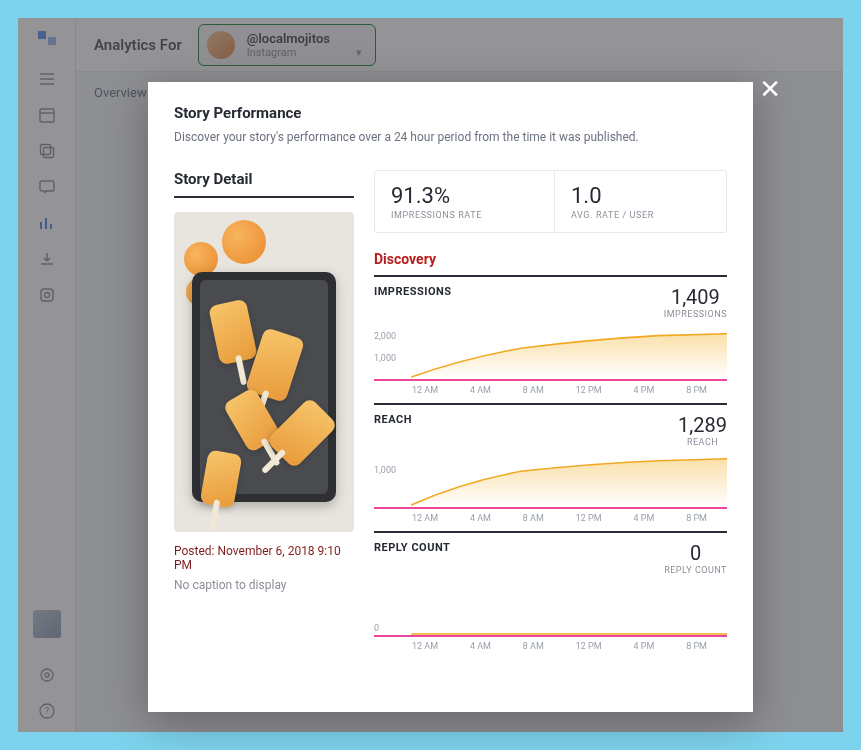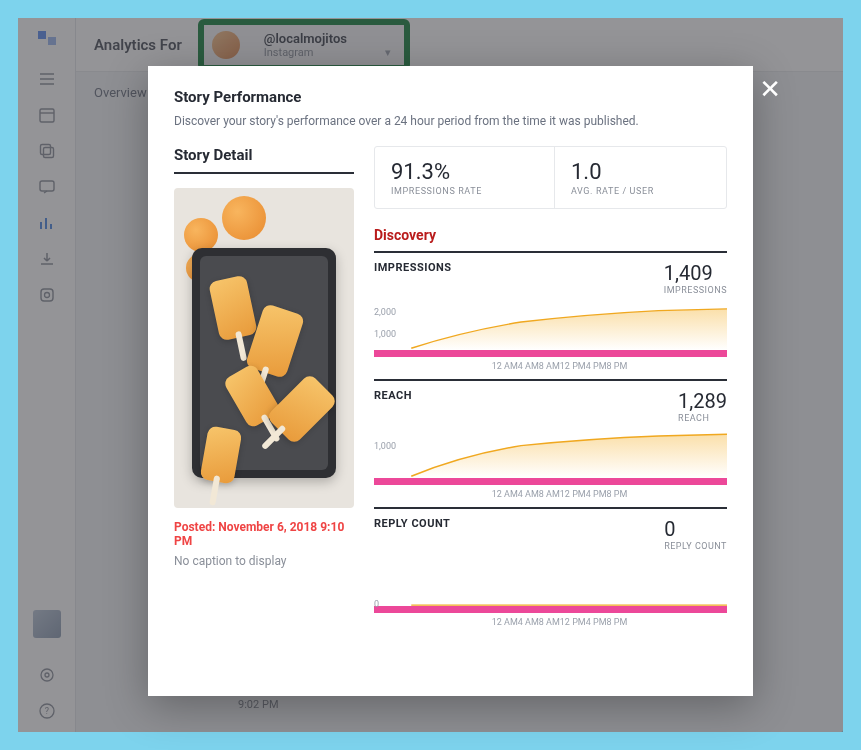--- a/index.html
+++ b/index.html
@@ -7,76 +7,76 @@
     .app{background:#f2f3f5;width:100%;height:100%;position:relative;border-radius:2px}
     .overlay{position:absolute;inset:0;background:rgba(60,60,65,0.55);z-index:5}
     .sidebar{position:absolute;left:0;top:0;width:58px;height:100%;background:#fff;border-right:1px solid #e3e5e8;display:flex;flex-direction:column;align-items:center;padding-top:10px;gap:18px;z-index:1}
     .sidebar .logo{width:24px;height:24px}
     .sidebar .nav-icon{width:18px;height:18px;color:#8a8f99;cursor:pointer;display:flex;align-items:center;justify-content:center}
     .sidebar .nav-icon.active{color:#3a7be0}
     .sidebar .spacer{flex:1}
     .sidebar .avatar{width:28px;height:28px;background:linear-gradient(135deg,#b8c5d6,#8a9ab0);border-radius:3px;margin-bottom:10px}
     .topbar{position:absolute;left:58px;top:0;right:0;height:54px;background:#fff;display:flex;align-items:center;padding:0 18px;gap:16px;z-index:1;border-bottom:1px solid #e6e8eb}
     .topbar .title{font-weight:600;color:#4a4f59;font-size:15px}
-    .account-pill{display:flex;align-items:flex-end;gap:24px;background:#f5f6f8;border:6px solid #15803d;border-radius:6px;padding:6px 14px 6px 8px;cursor:pointer}
+    .account-pill{display:flex;align-items:flex-end;gap:12px;background:#f5f6f8;border:1px solid #15803d;border-radius:6px;padding:6px 14px 6px 8px;cursor:pointer}
     .account-pill .av{width:28px;height:28px;border-radius:50%;background:linear-gradient(135deg,#f5c28c,#e08950)}
     .account-pill .name{font-weight:600;font-size:13px;color:#3a3f49}
     .account-pill .sub{font-size:11px;color:#8a8f99}
     .account-pill .chev{color:#9aa0ab;margin-left:14px;font-size:11px}
     .tabs{position:absolute;left:58px;top:54px;right:0;height:40px;display:flex;align-items:center;padding:0 18px;gap:20px;font-size:13px;color:#6b7280;z-index:1}
 
-    .modal{position:absolute;left:130px;top:48px;width:605px;height:630px;background:#fff;z-index:10;box-shadow:0 10px 40px rgba(0,0,0,.3);padding:22px 26px;overflow:hidden}
+    .modal{position:absolute;left:130px;top:64px;width:605px;height:630px;background:#fff;z-index:10;box-shadow:0 10px 40px rgba(0,0,0,.3);padding:22px 26px;overflow:hidden}
     .close-x{position:absolute;right:-28px;top:-4px;color:#fff;font-size:26px;font-weight:300;cursor:pointer;z-index:11}
     .modal-wrap{position:absolute;left:130px;top:60px;width:605px;z-index:11}
     .m-title{font-size:15px;font-weight:700;color:#262a33;margin-bottom:8px}
-    .m-sub{font-size:12px;color:#6b7280;margin-bottom:18px}
+    .m-sub{font-size:12px;color:#6b7280;margin-bottom:26px}
     .cols{display:flex;gap:20px}
     .col-l{width:180px;flex-shrink:0}
     .col-r{flex:1;min-width:0}
     .sec-h{font-size:15px;font-weight:700;color:#262a33;padding-bottom:8px;border-bottom:2px solid #2a2e37;margin-bottom:14px}
     .story-img{width:180px;height:320px;border-radius:4px;background:#e8e4de;position:relative;overflow:hidden}
     .tray{position:absolute;left:18px;top:60px;width:144px;height:230px;background:#2e2f33;border-radius:10px;box-shadow:0 4px 12px rgba(0,0,0,.25)}
     .tray .inner{position:absolute;inset:8px;background:#4a4b4f;border-radius:6px}
     .pop{position:absolute;border-radius:8px;background:linear-gradient(160deg,#f7c56b,#e89a3a);box-shadow:0 2px 6px rgba(0,0,0,.2)}
     .pop.p1{width:38px;height:60px;left:40px;top:90px;transform:rotate(-12deg)}
     .pop.p2{width:42px;height:66px;left:80px;top:120px;transform:rotate(18deg)}
     .pop.p3{width:36px;height:56px;left:60px;top:180px;transform:rotate(-30deg)}
     .pop.p4{width:40px;height:62px;left:108px;top:190px;transform:rotate(45deg)}
     .pop.p5{width:34px;height:54px;left:30px;top:240px;transform:rotate(10deg)}
     .stick{position:absolute;width:6px;height:30px;background:#f2e8d6;border-radius:3px;bottom:-24px;left:50%;margin-left:-3px}
     .apricot{position:absolute;border-radius:50%;background:radial-gradient(circle at 35% 35%,#f8b55e,#e88a2e)}
     .apricot.a1{width:34px;height:34px;left:10px;top:30px}
     .apricot.a2{width:44px;height:44px;left:48px;top:8px}
     .apricot.a3{width:28px;height:28px;left:12px;top:66px}
-    .meta{font-size:12px;color:#ef4444;font-weight:700;margin-top:12px}
+    .meta{font-size:12px;color:#7f1d1d;font-weight:400;margin-top:12px}
     .meta2{font-size:12px;color:#8a8f99;margin-top:6px}
 
     .stat-cards{display:flex;gap:8px;border:1px solid #e6e8eb;border-radius:3px;margin-bottom:18px}
     .stat-card{flex:1;padding:12px 16px}
     .stat-card+.stat-card{border-left:1px solid #e6e8eb}
     .stat-v{font-size:22px;font-weight:400;color:#262a33}
     .stat-l{font-size:9px;letter-spacing:.6px;color:#8a8f99;margin-top:2px}
 
     .disc-h{font-size:14px;font-weight:700;color:#b91c1c;margin-bottom:8px}
     .legend{display:flex;gap:18px;font-size:11px;color:#6b7280;margin-bottom:12px;align-items:center}
     .swatch{width:11px;height:11px;display:inline-block;margin-right:6px;vertical-align:middle}
     .sw-c{background:#f5b942}
     .sw-n{background:#d8dbe0}
 
     .metric{border-top:2px solid #2a2e37;padding-top:8px;margin-bottom:8px}
     .metric-head{display:flex;justify-content:space-between;align-items:flex-start;margin-bottom:6px}
     .metric-name{font-size:11px;font-weight:700;letter-spacing:.5px;color:#262a33}
-    .metric-val{text-align:left}
+    .metric-val{text-align:center}
     .metric-val .n{font-size:20px;font-weight:400;color:#262a33}
     .metric-val .l{font-size:9px;letter-spacing:.5px;color:#8a8f99}
-    .chart{height:56px;position:relative;border-bottom:7px solid #ec4899}
+    .chart{height:56px;position:relative;border-bottom:2px solid #ec4899}
     .chart svg{width:100%;height:100%;display:block}
     .yticks{position:absolute;left:0;top:0;font-size:9px;color:#9aa0ab}
     .yt{position:absolute;left:0}
-    .xaxis{display:flex;justify-content:center;font-size:9px;color:#9aa0ab;padding:4px 20px 0 38px}
+    .xaxis{display:flex;justify-content:space-between;font-size:9px;color:#9aa0ab;padding:4px 20px 0 38px}
   </style>
 </head>
 <body>
 
 <div class="app">
 
   <div class="sidebar">
     <div class="logo">
       <svg viewBox="0 0 24 24">
           <rect x="3" y="3" width="8" height="8" fill="#5b8def"></rect>

